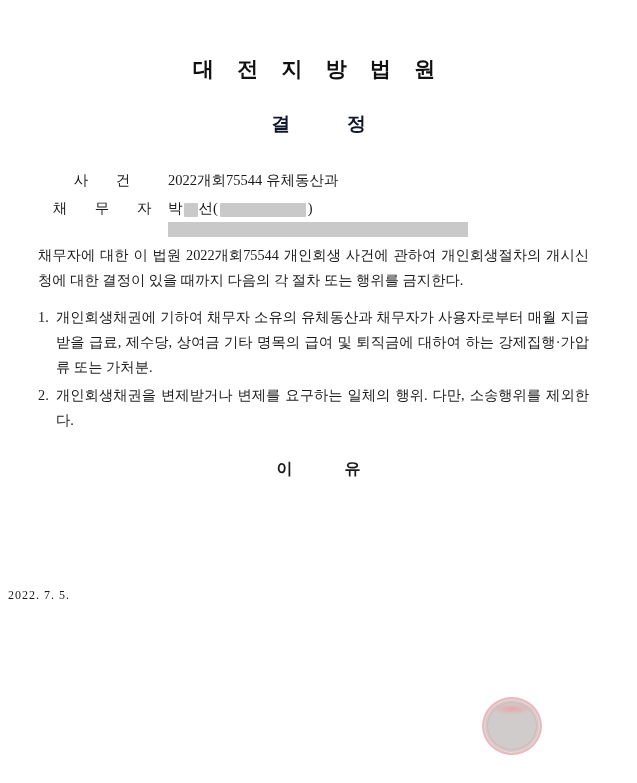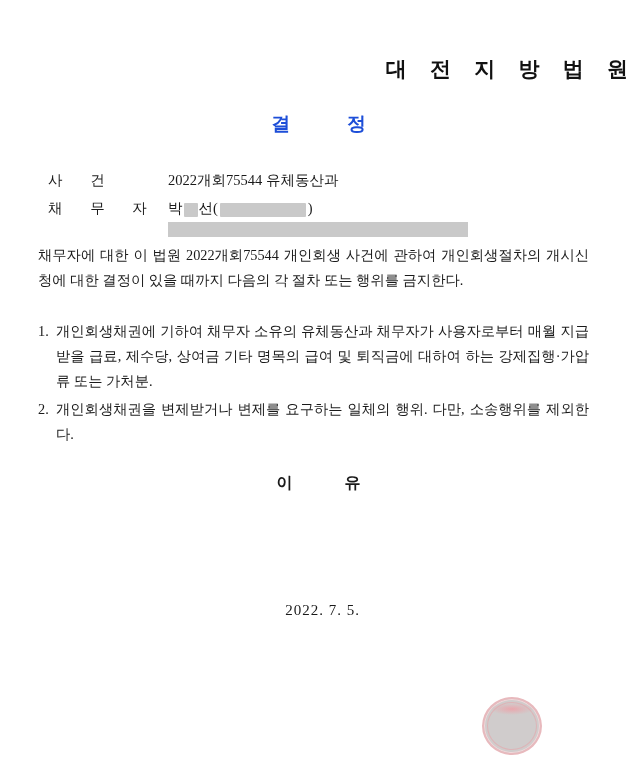--- a/index.html
+++ b/index.html
@@ -16,55 +16,56 @@
     overflow: hidden;
   }
   .page {
     position: absolute;
     inset: 0;
     padding: 0;
   }
 
   
   .court-title {
-    text-align: right;
+    text-align: center;
     font-size: 21px;
     font-weight: bold;
     letter-spacing: 9px;
     margin-top: 55px;
     color: #111;
   }
   .decision-title {
     text-align: center;
     font-size: 19px;
     font-weight: bold;
     letter-spacing: 26px;
     margin-top: 28px;
     padding-left: 26px;
-    color: #1d4ed8;
+    color: #0f172a;
   }
 
   
   .fields {
     margin-top: 30px;
     padding-left: 48px;
     padding-right: 48px;
   }
   .field-row {
     display: flex;
     align-items: flex-start;
     font-size: 14.5px;
     line-height: 26px;
     margin-bottom: 2px;
   }
   .field-label {
     width: 120px;
     flex: 0 0 120px;
     letter-spacing: 12px;
     white-space: nowrap;
+    text-align: center;
   }
   .field-value {
     flex: 1;
     white-space: nowrap;
   }
   .redact {
     display: inline-block;
     background: #c9c9c9;
     vertical-align: middle;
     border-radius: 1px;
@@ -109,21 +110,21 @@
     padding-left: 38px;
     padding-right: 48px;
     font-size: 14.3px;
     line-height: 25px;
     text-align: justify;
   }
   .body-para {
     margin: 0 0 2px 0;
   }
   ol.numbered {
-    margin: 26px 0 0 0;
+    margin: 12px 0 0 0;
     padding-left: 0;
     list-style: none;
     counter-reset: item;
   }
   ol.numbered > li {
     position: relative;
     padding-left: 18px;
     margin-bottom: 3px;
     font-size: 14.3px;
     line-height: 25px;
@@ -132,22 +133,22 @@
   ol.numbered > li::before {
     counter-increment: item;
     content: counter(item) ".";
     position: absolute;
     left: 0;
     top: 0;
   }
 
   
   .date-line {
-    text-align: center;
-    font-size: 15px;
+    text-align: left;
+    font-size: 12px;
     letter-spacing: 1px;
     margin-top: 108px;
     padding-left: 8px;
   }
 
   
   .seal {
     position: absolute;
     right: 95px;
     bottom: 28px;

